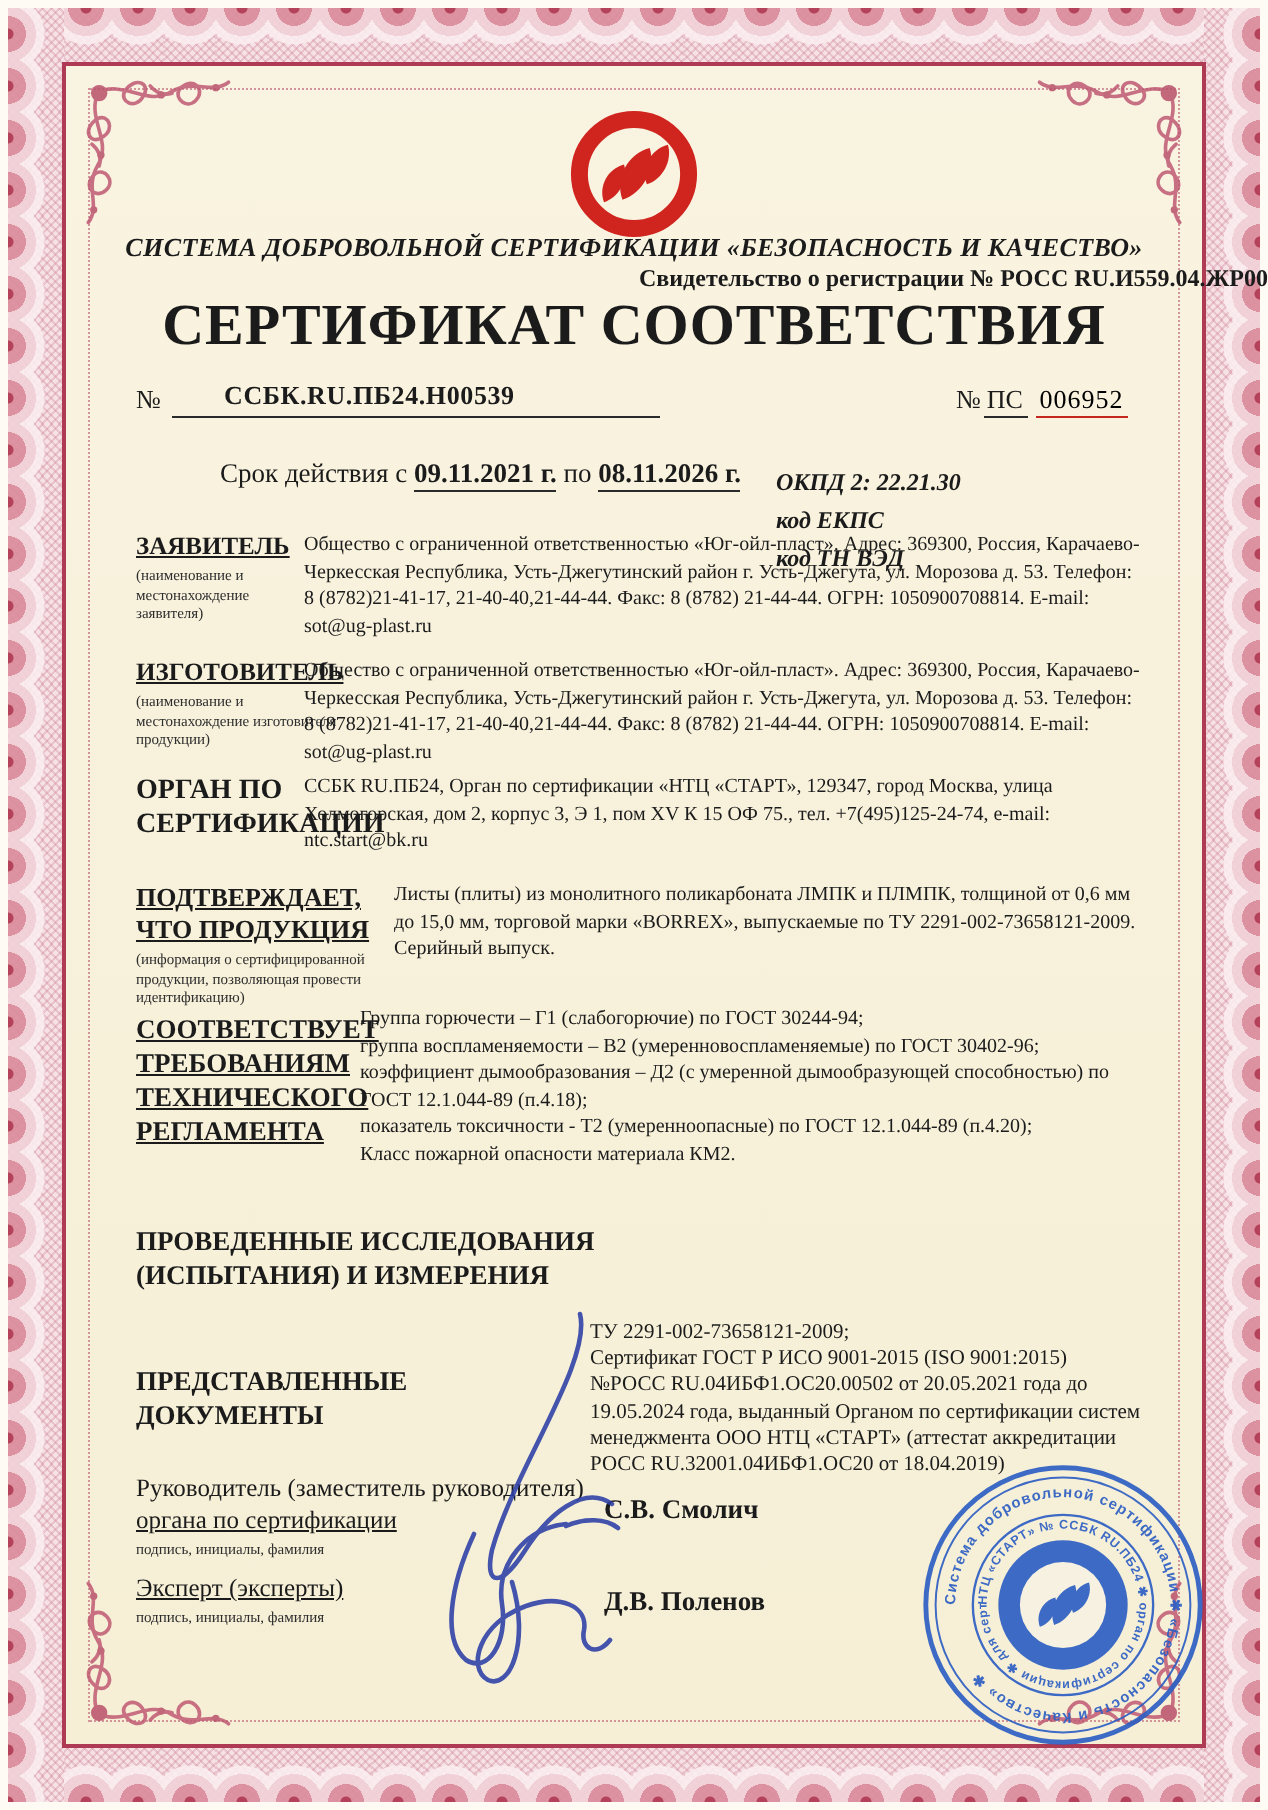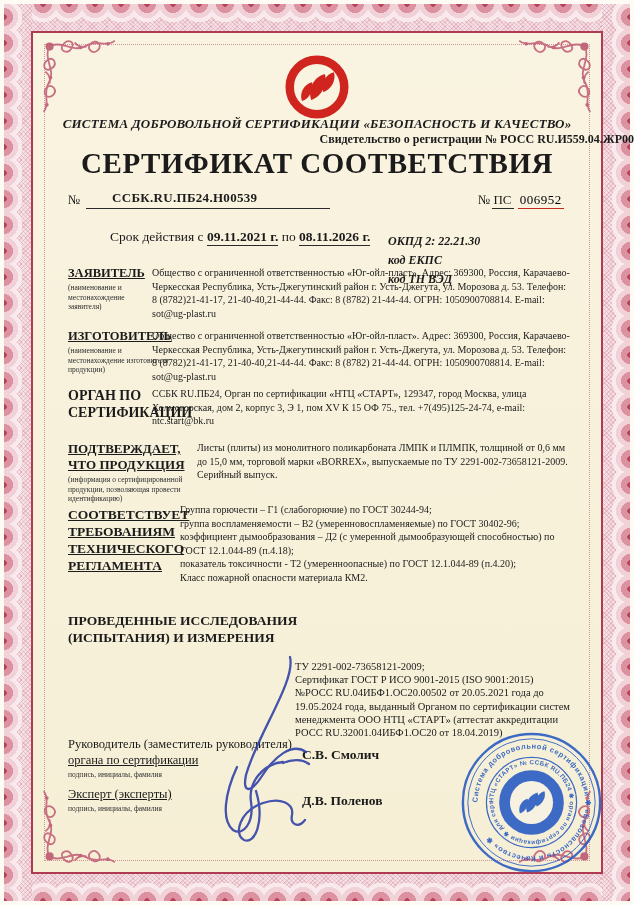--- a/index.html
+++ b/index.html
@@ -179,20 +179,21 @@
     <div>показатель токсичности - Т2 (умеренноопасные) по ГОСТ 12.1.044-89 (п.4.20);</div>
     <div>Класс пожарной опасности материала КМ2.</div>
   </div>
 
   <div class="abs biglabel" style="left:68px;top:612px;width:230px">ПРОВЕДЕННЫЕ ИССЛЕДОВАНИЯ (ИСПЫТАНИЯ) И ИЗМЕРЕНИЯ</div>
 
   <div class="abs smalltext" style="left:295px;top:660px;width:276px">
     <div>ТУ 2291-002-73658121-2009;</div>
     <div>Сертификат ГОСТ Р ИСО 9001-2015 (ISO 9001:2015) №РОСС RU.04ИБФ1.ОС20.00502 от 20.05.2021 года до 19.05.2024 года, выданный Органом по сертификации систем менеджмента ООО НТЦ «СТАРТ» (аттестат аккредитации РОСС RU.32001.04ИБФ1.ОС20 от 18.04.2019)</div>
   </div>
+  <div class="abs biglabel" style="left:68px;top:682px;width:230px">ПРЕДСТАВЛЕННЫЕ ДОКУМЕНТЫ</div>
 
   <div class="abs sigrole" style="left:68px;top:737px;width:240px">
     <div>Руководитель (заместитель руководителя)</div>
     <div class="u">органа по сертификации</div>
   </div>
   <div class="abs sigsub" style="left:68px;top:770px">подпись, инициалы, фамилия</div>
   <div class="abs sigrole" style="left:68px;top:787px">
     <span class="u">Эксперт (эксперты)</span>
   </div>
   <div class="abs sigsub" style="left:68px;top:804px">подпись, инициалы, фамилия</div>

